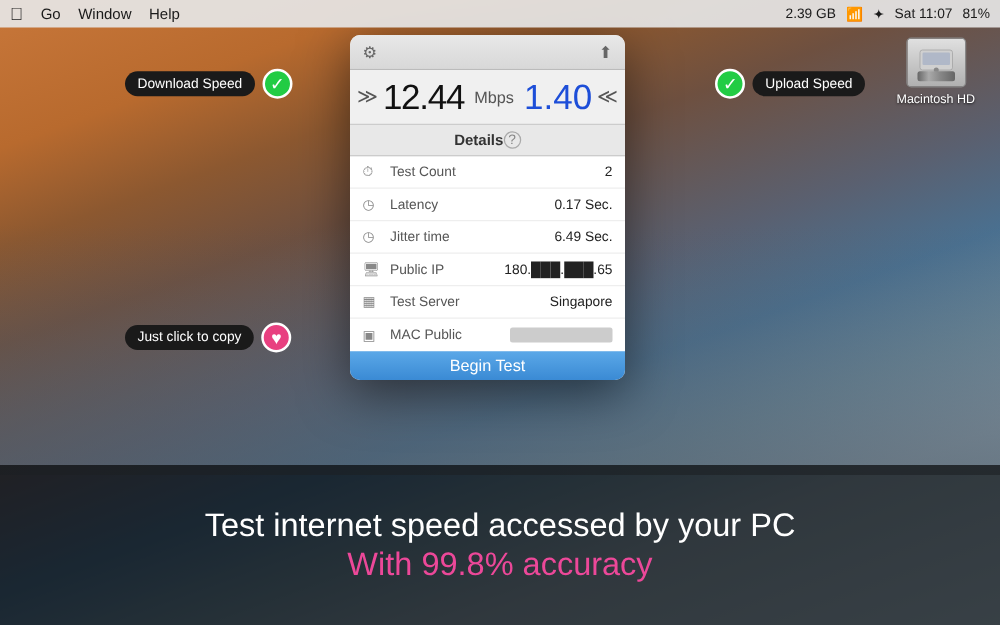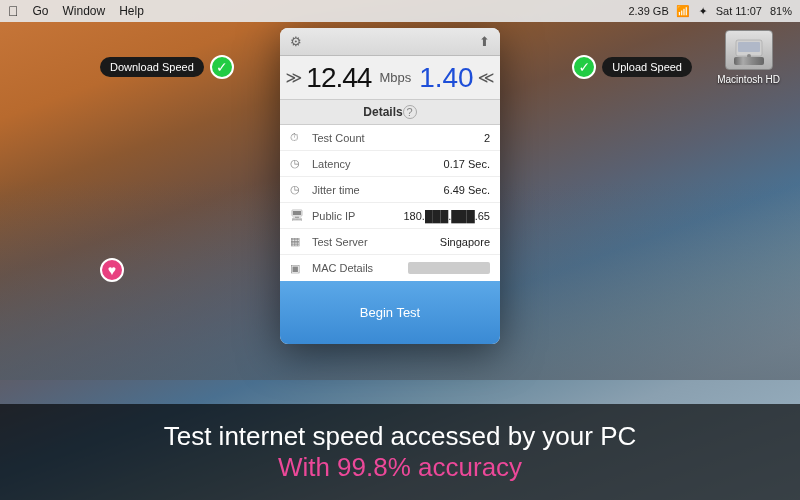--- a/index.html
+++ b/index.html
@@ -260,21 +260,21 @@
       border-radius: 2px;
       padding: 0 2px;
       min-width: 60px;
       display: inline-block;
     }
 
     
     .begin-test-btn {
       display: block;
       width: 100%;
-      padding: 24px;
+      padding: 4px;
       background: linear-gradient(180deg, #5ba8e8 0%, #3a8ad4 100%);
       color: white;
       font-size: 13px;
       font-weight: 500;
       text-align: center;
       border: none;
       cursor: pointer;
     }
 
     
@@ -355,21 +355,21 @@
       font-size: 14px;
       border: 2px solid white;
     }
 
     
     .bottom-overlay {
       position: absolute;
       bottom: 0;
       left: 0;
       right: 0;
-      height: 96px;
+      height: 128px;
       background: rgba(0,0,0,0.65);
       display: flex;
       flex-direction: column;
       align-items: center;
       justify-content: center;
       z-index: 20;
     }
 
     .bottom-text-1 {
       font-size: 26px;
@@ -439,20 +439,21 @@
   <div class="badge-label">Download Speed</div>
   <div class="badge-check">✓</div>
 </div>
 
 <div class="badge-upload">
   <div class="badge-check-pink">✓</div>
   <div class="badge-label">Upload Speed</div>
 </div>
 
 <div class="badge-copy">
+  <div class="badge-label">Just click to copy</div>
   <div class="badge-copy-check">♥</div>
 </div>
 
 <div class="popup-window">
 
   <div class="window-titlebar">
     <span class="titlebar-gear">⚙</span>
     <span class="titlebar-icon">⬆</span>
   </div>
 
@@ -495,21 +496,21 @@
     </div>
 
     <div class="detail-row">
       <span class="detail-icon">▦</span>
       <span class="detail-label">Test Server</span>
       <span class="detail-value">Singapore</span>
     </div>
 
     <div class="detail-row">
       <span class="detail-icon">▣</span>
-      <span class="detail-label">MAC Details</span>
+      <span class="detail-label">MAC Public</span>
       <span class="detail-value blurred">██████████</span>
     </div>
   </div>
 
   <button class="begin-test-btn">Begin Test</button>
 </div>
 
 <div class="bottom-overlay">
   <div class="bottom-text-1">Test internet speed accessed by your PC</div>
   <div class="bottom-text-2">With 99.8% accuracy</div>

